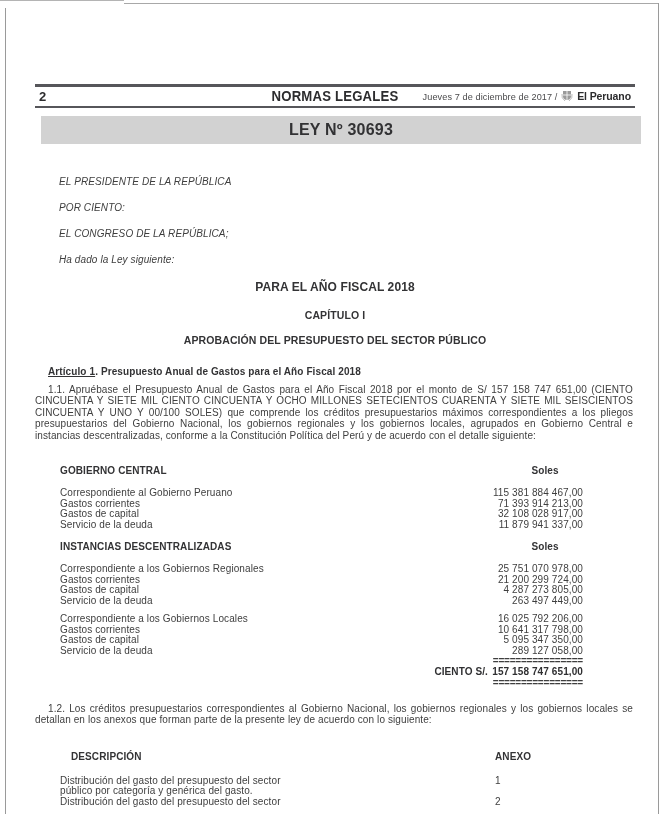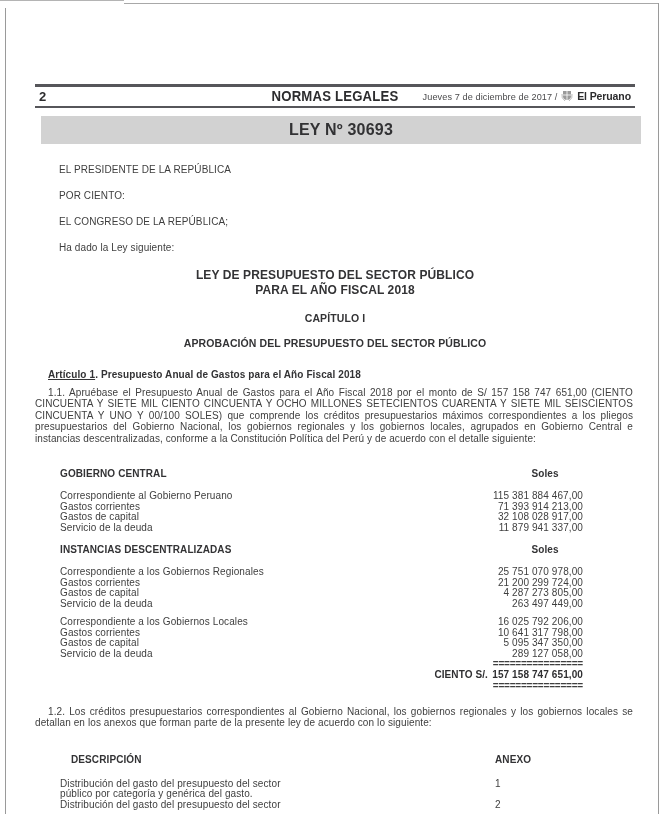--- a/index.html
+++ b/index.html
@@ -44,21 +44,21 @@
   
   .law-banner {
     margin:8px -6px 0 6px;
     height:28px;
     background:#d2d2d2;
     display:flex; align-items:center; justify-content:center;
   }
   .law-banner span { font-weight:bold; font-size:16px; color:#323234; letter-spacing:0.2px; }
 
   
-  .preamble { margin-top:20px; margin-left:24px; }
+  .preamble { margin-top:32px; margin-left:24px;font-style:italic; }
   .preamble p { margin:0 0 15px 0; line-height:11px; }
 
   
   .law-title { margin-top:0; text-align:center; font-weight:bold; font-size:12px; line-height:15px; color:#333335; }
   .chapter { margin-top:14px; text-align:center; font-weight:bold; font-size:10.5px; color:#333335; }
   .chapter-title { margin-top:13px; text-align:center; font-weight:bold; font-size:10.5px; color:#333335; }
 
   
   .article-head { margin-top:20px; margin-left:13px; font-weight:bold; font-size:10px; color:#333335; }
   .article-head .art-label { text-decoration:underline; }
@@ -122,21 +122,20 @@
     </div>
 
     <div class="preamble">
       <p>EL PRESIDENTE DE LA REPÚBLICA</p>
       <p>POR CIENTO:</p>
       <p>EL CONGRESO DE LA REPÚBLICA;</p>
       <p>Ha dado la Ley siguiente:</p>
     </div>
 
     <div class="law-title">
-      <div>LEY DE PRESUPUESTO DEL SECTOR PÚBLICO</div>
       <div>PARA EL AÑO FISCAL 2018</div>
     </div>
     <div class="chapter">CAPÍTULO I</div>
     <div class="chapter-title">APROBACIÓN DEL PRESUPUESTO DEL SECTOR PÚBLICO</div>
 
     <div class="article-head">
       <span class="art-label">Artículo 1</span><span>. Presupuesto Anual de Gastos para el Año Fiscal 2018</span>
     </div>
     <p class="para">1.1. Apruébase el Presupuesto Anual de Gastos para el Año Fiscal 2018 por el monto de S/ 157 158 747 651,00 (CIENTO CINCUENTA Y SIETE MIL CIENTO CINCUENTA Y OCHO MILLONES SETECIENTOS CUARENTA Y SIETE MIL SEISCIENTOS CINCUENTA Y UNO Y 00/100 SOLES) que comprende los créditos presupuestarios máximos correspondientes a los pliegos presupuestarios del Gobierno Nacional, los gobiernos regionales y los gobiernos locales, agrupados en Gobierno Central e instancias descentralizadas, conforme a la Constitución Política del Perú y de acuerdo con el detalle siguiente:</p>
 

